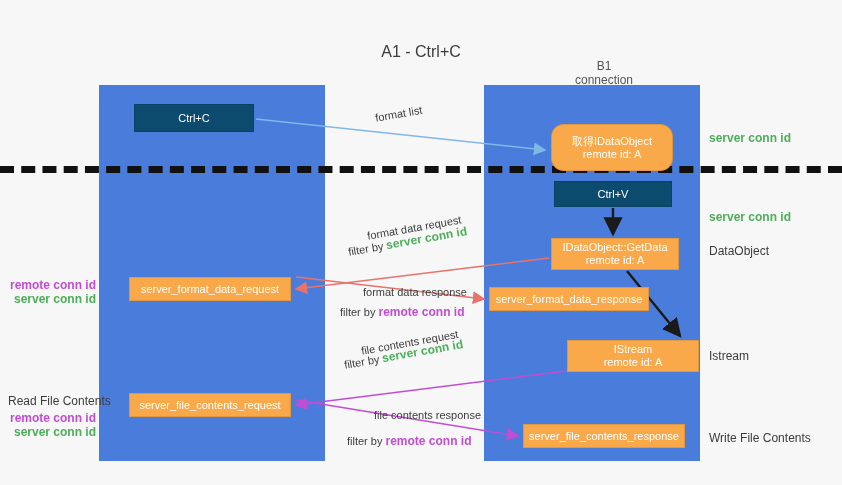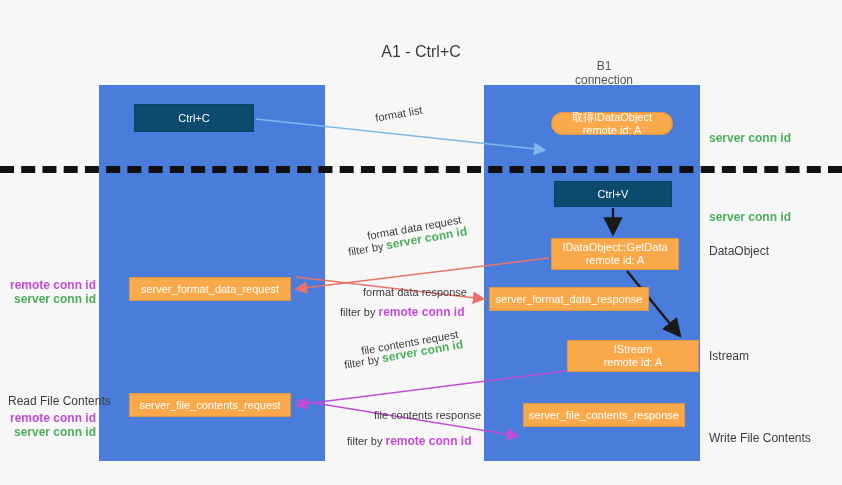--- a/index.html
+++ b/index.html
@@ -44,28 +44,28 @@
     display:flex;flex-direction:column;align-items:center;justify-content:center;
     text-align:center;color:#fff;font-size:11px;line-height:13px;
     border:1px solid rgba(0,0,0,.10);
   }
   .box .l2{font-size:11px;}
   .orange{background:#f6a game;}
   .orange{background:#f9a94a;}
   .green{background:#0c4a6e;}
 
   #box-ctrlc{left:134px;top:104px;width:120px;height:28px;}
-  #box-idataobject{left:551px;top:112px;width:122px;height:23px;border-radius:13px;}
+  #box-idataobject{left:551px;top:124px;width:122px;height:47px;border-radius:13px;}
   #box-ctrlv{left:554px;top:181px;width:118px;height:26px;}
   #box-getdata{left:551px;top:238px;width:128px;height:32px;}
   #box-istream{left:567px;top:340px;width:132px;height:32px;}
   #box-fmt-req{left:129px;top:277px;width:162px;height:24px;}
   #box-fmt-res{left:489px;top:287px;width:160px;height:24px;}
   #box-file-req{left:129px;top:393px;width:162px;height:24px;}
-  #box-file-res{left:523px;top:403px;width:162px;height:24px;}
+  #box-file-res{left:523px;top:424px;width:162px;height:24px;}
 
   
   .side-label{font-size:12px;line-height:14px;color:#3c3c3c;}
   .conn-green{color:#4cae5a;font-weight:bold;font-size:12px;}
   .conn-purple{color:#c24dd4;font-weight:bold;font-size:12px;}
 
   #sl-conn1{left:709px;top:131px;}
   #sl-conn2{left:709px;top:210px;}
   #sl-dataobject{left:709px;top:244px;}
   #sl-istream{left:709px;top:349px;}

